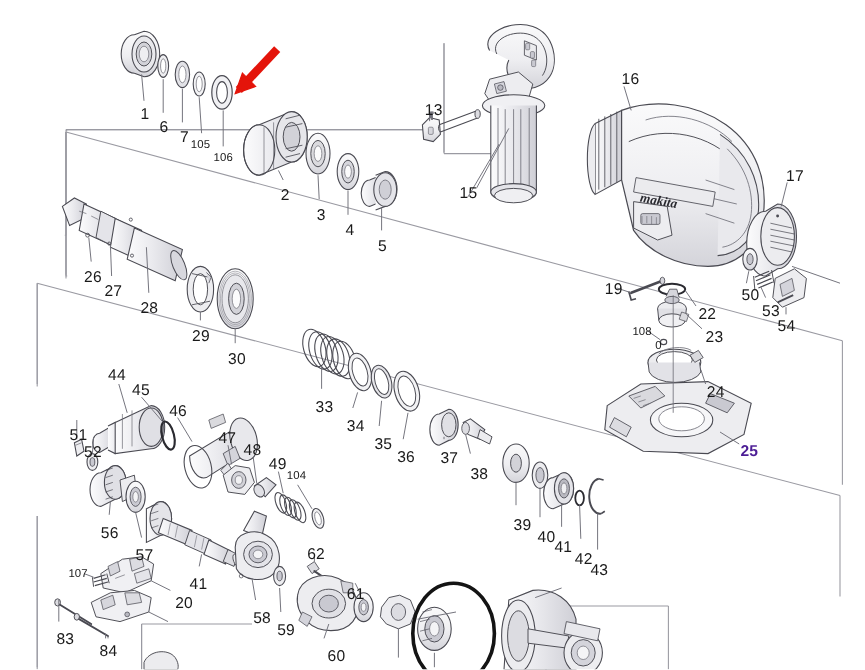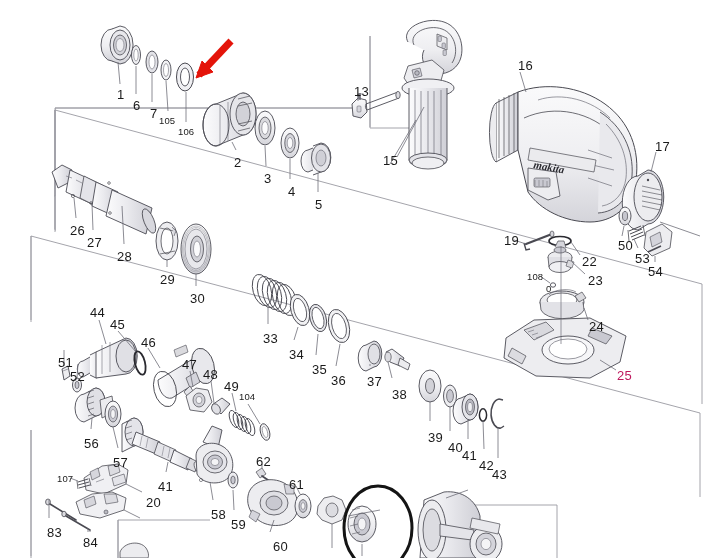--- a/index.html
+++ b/index.html
@@ -741,21 +741,21 @@
       <div class="lbl n" style="left: 288px; top: 185px; color: rgb(26, 26, 26);">4</div>
       <div class="lbl n" style="left: 315px; top: 198px; color: rgb(26, 26, 26);">5</div>
       <div class="lbl n" style="left: 354px; top: 85px; color: rgb(26, 26, 26);">13</div>
       <div class="lbl n" style="left: 383px; top: 154px; color: rgb(26, 26, 26);">15</div>
       <div class="lbl n" style="left: 518px; top: 59px; color: rgb(26, 26, 26);">16</div>
       <div class="lbl n" style="left: 655px; top: 140px; color: rgb(26, 26, 26);">17</div>
       <div class="lbl n" style="left: 504px; top: 234px; color: rgb(26, 26, 26);">19</div>
       <div class="lbl n" style="left: 582px; top: 255px; color: rgb(26, 26, 26);">22</div>
       <div class="lbl n" style="left: 588px; top: 274px; color: rgb(26, 26, 26);">23</div>
       <div class="lbl n" style="left: 589px; top: 320px; color: rgb(26, 26, 26);">24</div>
-      <div class="lbl n" style="left: 617px; top: 369px; color: #be185d;">25</div>
+      <div class="lbl n" style="left: 617px; top: 369px; color: #4c1d95; font-weight: bold;">25</div>
       <div class="lbl s" style="left: 527px; top: 272px; color: rgb(26, 26, 26);">108</div>
       <div class="lbl s" style="left: 546px; top: 284px; color: rgb(26, 26, 26);">0</div>
       <div class="lbl n" style="left: 618px; top: 239px; color: rgb(26, 26, 26);">50</div>
       <div class="lbl n" style="left: 635px; top: 252px; color: rgb(26, 26, 26);">53</div>
       <div class="lbl n" style="left: 648px; top: 265px; color: rgb(26, 26, 26);">54</div>
       <div class="lbl n" style="left: 70px; top: 224px; color: rgb(26, 26, 26);">26</div>
       <div class="lbl n" style="left: 87px; top: 236px; color: rgb(26, 26, 26);">27</div>
       <div class="lbl n" style="left: 117px; top: 250px; color: rgb(26, 26, 26);">28</div>
       <div class="lbl n" style="left: 160px; top: 273px; color: rgb(26, 26, 26);">29</div>
       <div class="lbl n" style="left: 190px; top: 292px; color: rgb(26, 26, 26);">30</div>
@@ -783,17 +783,17 @@
       <div class="lbl n" style="left: 113px; top: 456px; color: rgb(26, 26, 26);">57</div>
       <div class="lbl n" style="left: 158px; top: 480px; color: rgb(26, 26, 26);">41</div>
       <div class="lbl n" style="left: 146px; top: 496px; color: rgb(26, 26, 26);">20</div>
       <div class="lbl n" style="left: 144px; top: 522px; color: rgb(26, 26, 26); margin-top: 40px;">21</div>
       <div class="lbl s" style="left: 57px; top: 474px; color: rgb(26, 26, 26);">107</div>
       <div class="lbl n" style="left: 47px; top: 526px; color: rgb(26, 26, 26);">83</div>
       <div class="lbl n" style="left: 83px; top: 536px; color: rgb(26, 26, 26);">84</div>
       <div class="lbl n" style="left: 211px; top: 508px; color: rgb(26, 26, 26);">58</div>
       <div class="lbl n" style="left: 231px; top: 518px; color: rgb(26, 26, 26);">59</div>
       <div class="lbl n" style="left: 256px; top: 455px; color: rgb(26, 26, 26);">62</div>
-      <div class="lbl n" style="left: 289px; top: 478px; color: rgb(26, 26, 26);">61</div>
+      <div class="lbl n" style="left: 289px; top: 488px; color: rgb(26, 26, 26);">61</div>
       <div class="lbl n" style="left: 263px; top: 540px; color: rgb(26, 26, 26); margin-left: 10px;">60</div>
     </div>
 
 </div>
 
 </body></html>

